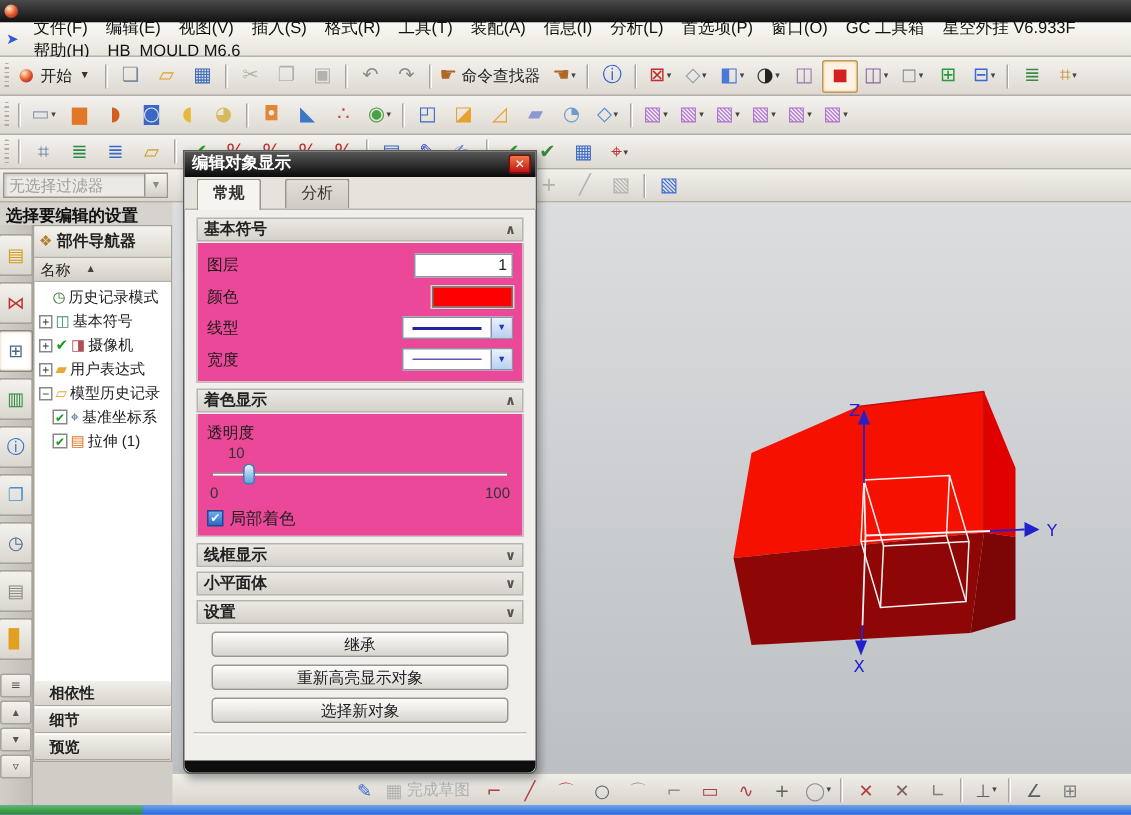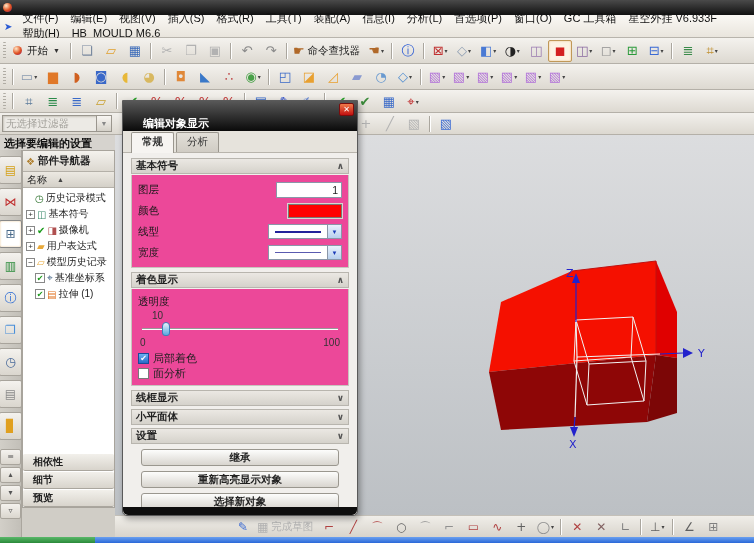--- a/index.html
+++ b/index.html
@@ -104,27 +104,27 @@
 
   
   #strip{position:absolute;left:0;top:537px;width:754px;height:6px;background:#2a68d8;}
   #strip .green{position:absolute;left:0;top:0;width:95px;height:6px;background:linear-gradient(#5ab86a,#2a8a3a);}
   #strip .blue{position:absolute;left:95px;top:0;width:659px;height:6px;background:linear-gradient(#6aa0f0,#2a68d8);}
 
   
   #dialog{position:absolute;left:122px;top:100px;width:236px;height:416px;z-index:20;
     background:#f1efec;border:1px solid #5a5a5a;box-sizing:border-box;
     box-shadow:2px 3px 6px rgba(0,0,0,.35);display:flex;flex-direction:column;border-radius:0 0 5px 5px;}
-  #dlg-title{height:30px;background:linear-gradient(#585858,#0a0a0a);color:#fff;font-weight:bold;font-size:11px;
-    display:flex;align-items:flex-end;padding-left:20px;flex:0 0 auto;position:relative;}
+  #dlg-title{height:17px;background:linear-gradient(#585858,#0a0a0a);color:#fff;font-weight:bold;font-size:11px;
+    display:flex;align-items:flex-start;padding-left:5px;flex:0 0 auto;position:relative;}
   #dlg-close{position:absolute;right:3px;top:2px;width:15px;height:13px;border-radius:2px;
     background:linear-gradient(#f07a4a,#c01010);border:1px solid #7a0c0c;color:#fff;font-size:8px;font-weight:bold;
     display:flex;align-items:center;justify-content:center;box-sizing:border-box;}
   #dlg-close::after{content:"✕";}
-  #dlg-tabs{height:21px;background:#e6e3dc;display:flex;align-items:flex-end;padding-left:8px;gap:2px;
+  #dlg-tabs{height:21px;background:#e6e3dc;display:flex;align-items:flex-end;padding-left:8px;gap:16px;
     border-bottom:1px solid #b8b4ac;flex:0 0 auto;}
   .tab{padding:2px 10px 3px;font-size:10.5px;border:1px solid #9a968e;border-bottom:none;
     background:linear-gradient(#e2dfd8,#d0ccc4);border-radius:2px 2px 0 0;color:#333;}
   .tab.active{background:#f6f4f1;font-weight:bold;position:relative;top:1px;padding-bottom:4px;}
   #dlg-body{flex:1;padding:5px 8px 0;overflow:hidden;}
   .grp-hdr{height:14px;background:linear-gradient(#ebe8e3,#d5d2cb);border:1px solid #b8b5ae;
     display:flex;align-items:center;font-weight:bold;font-size:10.5px;color:#222;
     padding:0 4px;box-sizing:content-box;margin-bottom:1px;}
   .grp-hdr .chev{margin-left:auto;color:#555;font-size:9px;font-weight:bold;}
   .chev.up::after{content:"∧";}
@@ -149,21 +149,21 @@
   .slider .thumb{position:absolute;left:20px;top:0;width:8px;height:14px;border-radius:4px 4px 3px 3px;
     background:linear-gradient(#e8f4fc,#5aa8e0);border:1px solid #3a80b8;box-sizing:border-box;}
   .sl-scale{display:flex;justify-content:space-between;font-size:10px;color:#333;margin:1px 2px 3px;}
   .chk-row{display:flex;align-items:center;gap:4px;height:15px;}
   .chk{width:11px;height:11px;box-sizing:border-box;border:1px solid #7a7a7a;background:#fff;
     font-size:8px;line-height:9px;text-align:center;color:#fff;}
   .chk.checked{background:linear-gradient(#6ab0f0,#2a6ac8);border-color:#1a4a9a;}
   .chk.checked::after{content:"✔";}
   .grp-collapsed{margin:3px 0;}
   .act-btn{height:15px;margin:5px 10px;background:linear-gradient(#fdfdfc,#d8d5cf);border:1px solid #9a978f;
-    border-radius:3px;display:flex;align-items:center;justify-content:center;font-size:10.5px;color:#222;font-weight:bold;}
+    border-radius:3px;display:flex;align-items:center;justify-content:center;font-size:10.5px;color:#222;}
   #dlg-sep{height:1px;background:#c4c1ba;border-bottom:1px solid #fff;margin:6px -2px 0;}
   #dlg-footer{display:flex;justify-content:flex-end;gap:9px;padding:6px 2px 0;}
   #dlg-band{height:8px;background:#0e0e0e;border-radius:0 0 5px 5px;flex:0 0 auto;margin-top:auto;}
 </style>
 </head>
 <body>
 
 <div id="app">
 
   <div id="titlebar">
@@ -601,24 +601,20 @@
           <span class="thumb"></span>
         </div>
         <div class="sl-scale">
           <span>0</span>
           <span>100</span>
         </div>
         <div class="chk-row">
           <span class="chk checked"></span>
           <span>局部着色</span>
         </div>
-        <div class="chk-row">
-          <span class="chk"></span>
-          <span>面分析</span>
-        </div>
       </div>
 
       <div id="collapsed-groups">
           <div class="grp-hdr grp-collapsed">
             <span>线框显示</span>
             <span class="chev down"></span>
           </div>
           <div class="grp-hdr grp-collapsed">
             <span>小平面体</span>
             <span class="chev down"></span>

